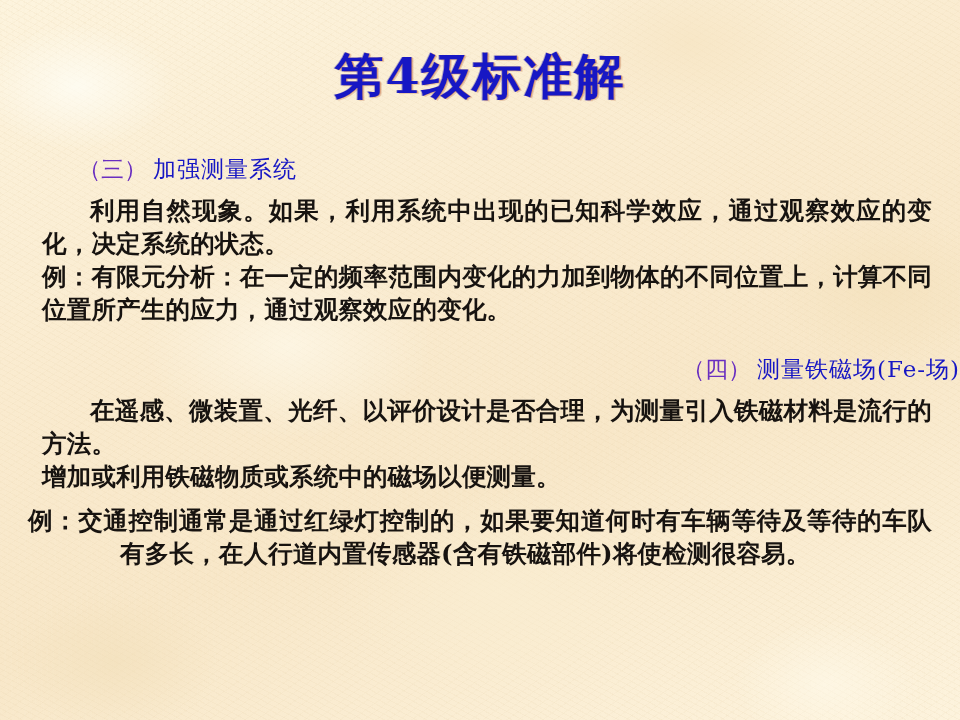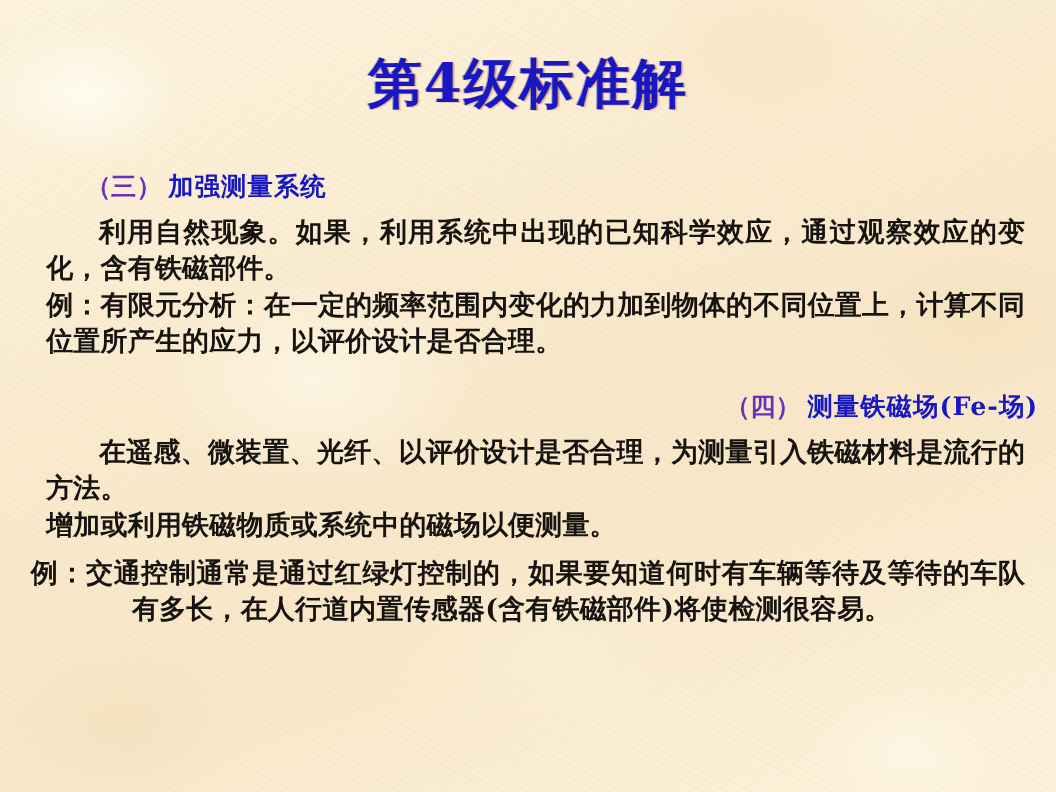--- a/index.html
+++ b/index.html
@@ -63,25 +63,25 @@
   #content {
     position: absolute;
     left: 0;
     top: 142px;
     width: 960px;
   }
 
   .section-heading {
     font-family: "DejaVu Serif", "Liberation Serif", serif;
     font-size: 23px;
-    font-weight: bold;
+    font-weight: normal;
     line-height: 1.35;
     letter-spacing: 1px;
     margin: 0;
-    padding: 0 16px 0 78px;
+    padding: 0 0 0 78px;
     white-space: nowrap;
   }
   .sec-num {
     color: #6a2fc0;
     letter-spacing: 0px;
   }
   .sec-text {
     color: #1717c4;
     margin-left: 6px;
   }
@@ -134,25 +134,25 @@
 
   <div id="content">
 
     <div class="blk" id="h-three">
       <div class="section-heading">
         <span class="sec-num">（三）</span><span class="sec-text">加强测量系统</span>
       </div>
     </div>
 
     <div class="blk" id="p-natural">
-      <p class="body-para indent-first">利用自然现象。如果，利用系统中出现的已知科学效应，通过观察效应的变化，含有铁磁部件。</p>
+      <p class="body-para indent-first">利用自然现象。如果，利用系统中出现的已知科学效应，通过观察效应的变化，决定系统的状态。</p>
     </div>
 
     <div class="blk" id="p-fea">
-      <p class="body-para">例：有限元分析：在一定的频率范围内变化的力加到物体的不同位置上，计算不同位置所产生的应力，以评价设计是否合理。</p>
+      <p class="body-para">例：有限元分析：在一定的频率范围内变化的力加到物体的不同位置上，计算不同位置所产生的应力，通过观察效应的变化。</p>
     </div>
 
     <div class="blk" id="h-four">
       <div class="section-heading">
         <span class="sec-num">（四）</span><span class="sec-text">测量铁磁场(Fe-场)</span>
       </div>
     </div>
 
     <div class="blk" id="p-ferro">
       <p class="body-para indent-first">在遥感、微装置、光纤、以评价设计是否合理，为测量引入铁磁材料是流行的方法。</p>

